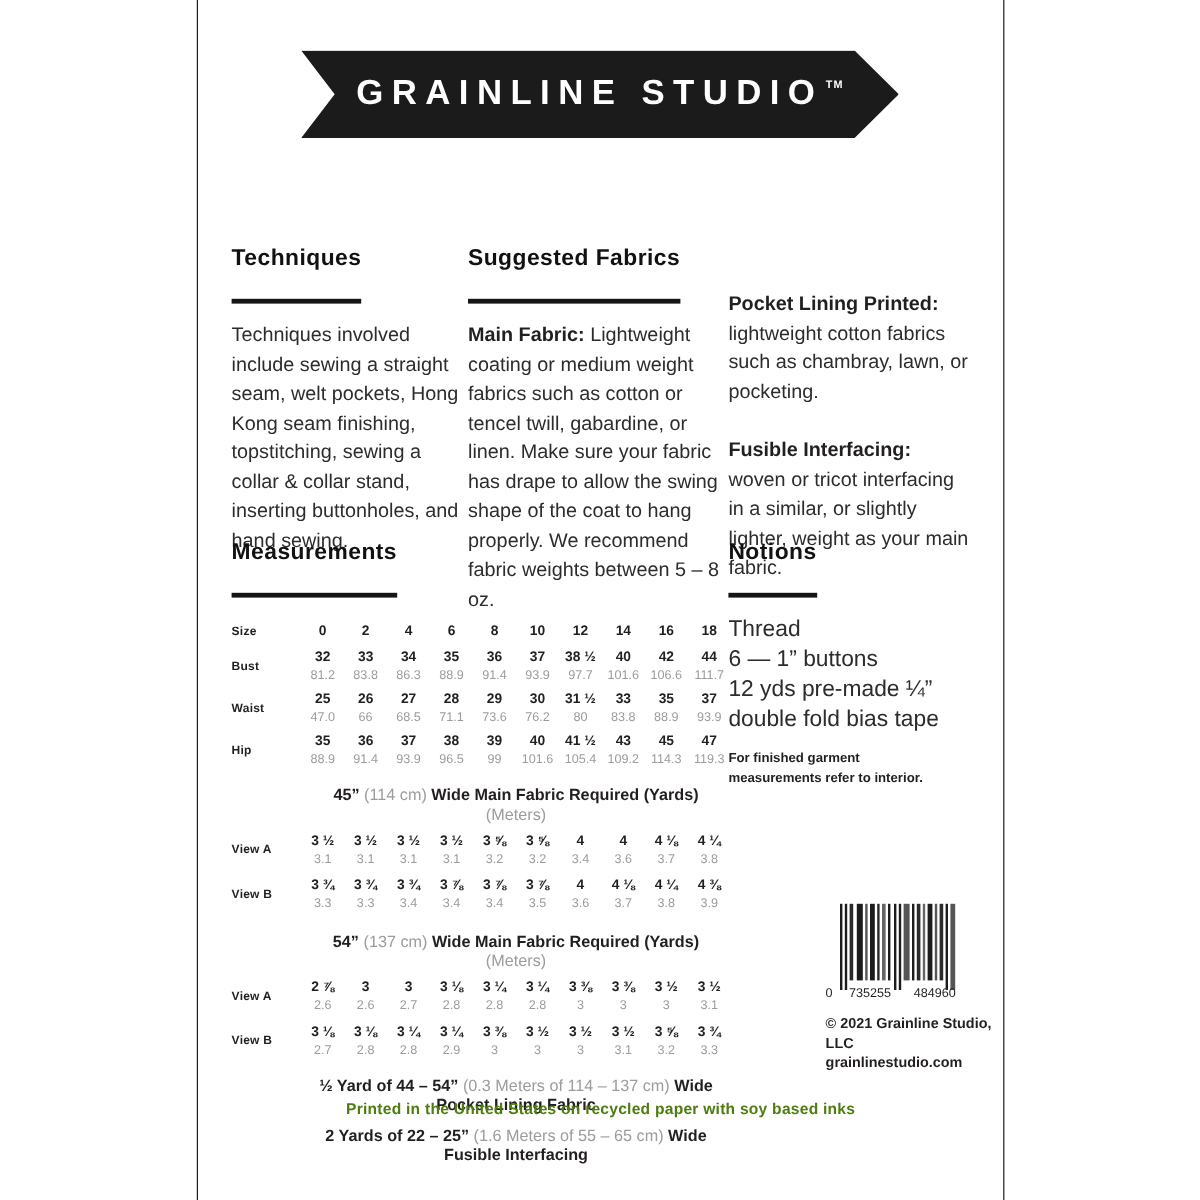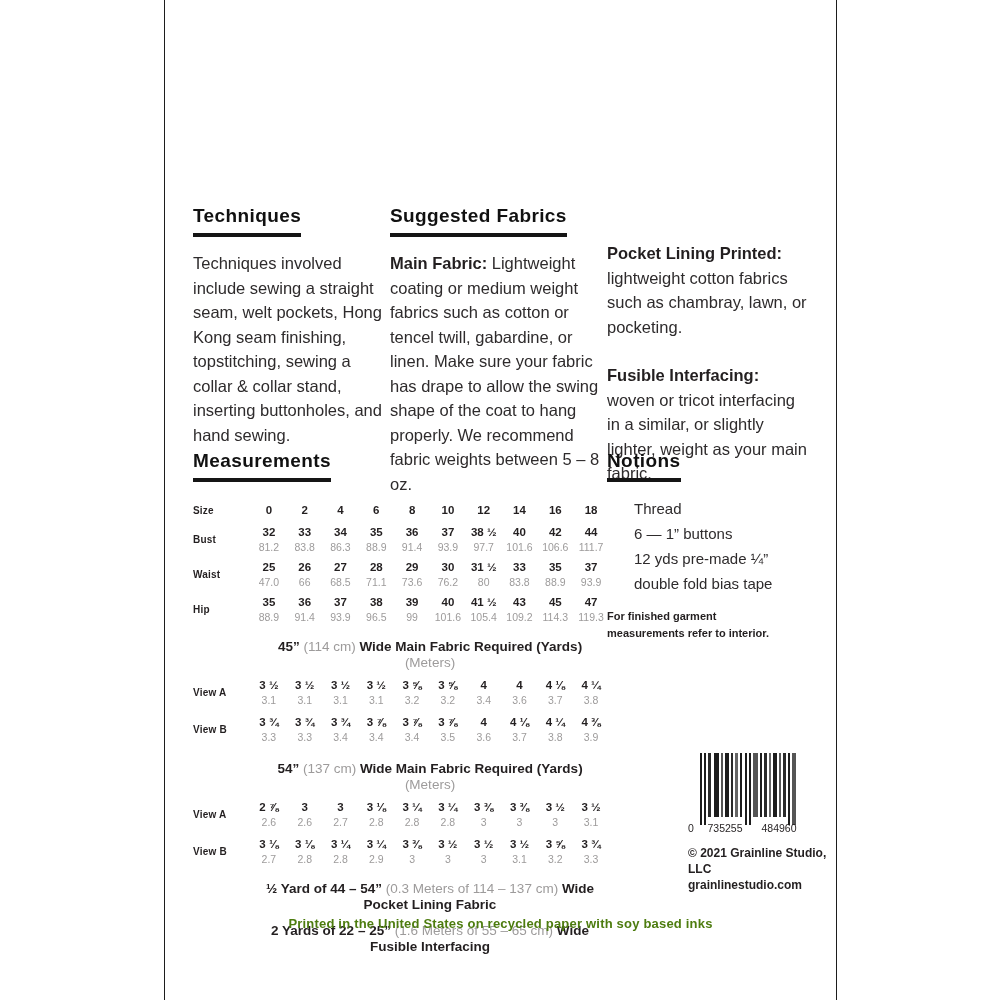--- a/index.html
+++ b/index.html
@@ -14,60 +14,63 @@
           display:flex;align-items:center;justify-content:center;}
   .wordmark{color:#fff;font-weight:bold;font-size:29px;letter-spacing:7px;white-space:nowrap;}
   .tm{color:#fff;font-weight:bold;font-size:9px;letter-spacing:1px;vertical-align:14px;margin-left:2px;}
 
   
   .cols{position:absolute;left:28px;top:205px;width:615px;display:flex;}
   .col1{width:197px;flex:0 0 197px;}
   .col2{width:217px;flex:0 0 217px;}
   .col3{width:201px;flex:0 0 201px;padding-top:36px;}
   h2.sec{display:inline-block;margin:0 0 14px 0;font-size:19px;letter-spacing:.4px;
-         border-bottom:4px solid #151515;padding-bottom:6px;color:#111;}
+         border-bottom:4px solid #151515;padding-bottom:22px;color:#111;}
   .body-text{font-size:16.5px;line-height:24.5px;color:#2e2b2c;margin:0;}
   .body-text b{color:#231f20;}
   .gap{height:24px;}
 
   
   .meas{position:absolute;left:28px;top:450px;width:416px;}
   .trow{display:flex;align-items:center;}
   .rlabel{flex:0 0 58px;width:58px;font-size:10px;font-weight:bold;color:#231f20;letter-spacing:.2px;}
   .c{flex:1;text-align:center;}
   .iv{display:block;font-weight:bold;font-style:normal;font-size:11.5px;color:#231f20;white-space:nowrap;}
   .mv{display:block;font-style:normal;font-size:10.5px;color:#9d9b9b;margin-top:3px;white-space:nowrap;}
   .sz{font-weight:bold;font-size:11.5px;}
   .sect-head{padding-left:58px;text-align:center;font-size:13.5px;line-height:16px;}
   .b{font-weight:bold;color:#231f20;}
   .g{color:#9d9b9b;font-weight:normal;}.mt8{margin-top:8px;}.mt10{margin-top:10px;}.mt16{margin-top:16px;}.mt18{margin-top:18px;}
 
   
   .notions{position:absolute;left:442px;top:450px;width:215px;}
-  .notion-line{font-size:15px;line-height:25px;color:#2e2b2c;margin-left:27px;}
+  .notion-line{font-size:19px;line-height:25px;color:#2e2b2c;}
   .note{margin-top:12px;font-size:11px;font-weight:bold;line-height:17px;color:#231f20;width:185px;}
 
   
   .barcode{position:absolute;left:523px;top:753px;width:130px;}
   .bars{display:block;}
   .bc-digits{display:flex;font-size:10.5px;color:#231f20;margin-top:-9px;width:118px;}
   .bc-d0{width:10px;}
   .bc-g1{width:54px;text-align:center;}
   .bc-g2{width:54px;text-align:center;}
   .copyright{position:absolute;left:523px;top:845px;font-size:12px;font-weight:bold;line-height:16px;color:#231f20;}
 
   .footer{position:absolute;left:0;top:916px;width:100%;text-align:center;
           font-size:13px;font-weight:bold;color:#4d7c0f;letter-spacing:.2px;}
 </style>
 </head>
 <body>
 
 <div class="page">
   <div class="sheet">
 
+    <div class="banner">
+      <span class="wordmark"><span>GRAINLINE STUDIO</span><span class="tm">TM</span></span>
+    </div>
 
     <div class="cols">
       <div class="col1">
         <h2 class="sec">Techniques</h2>
         <p class="body-text">Techniques involved include sewing a straight seam, welt pockets, Hong Kong seam finishing, topstitching, sewing a collar &amp; collar stand, inserting buttonholes, and hand sewing.</p>
       </div>
       <div class="col2">
         <h2 class="sec">Suggested Fabrics</h2>
         <p class="body-text"><b>Main Fabric:</b> <span>Lightweight coating or medium weight fabrics such as cotton or tencel twill, gabardine, or linen. Make sure your fabric has drape to allow the swing shape of the coat to hang properly. We recommend fabric weights between 5 – 8 oz.</span></p>
       </div>

